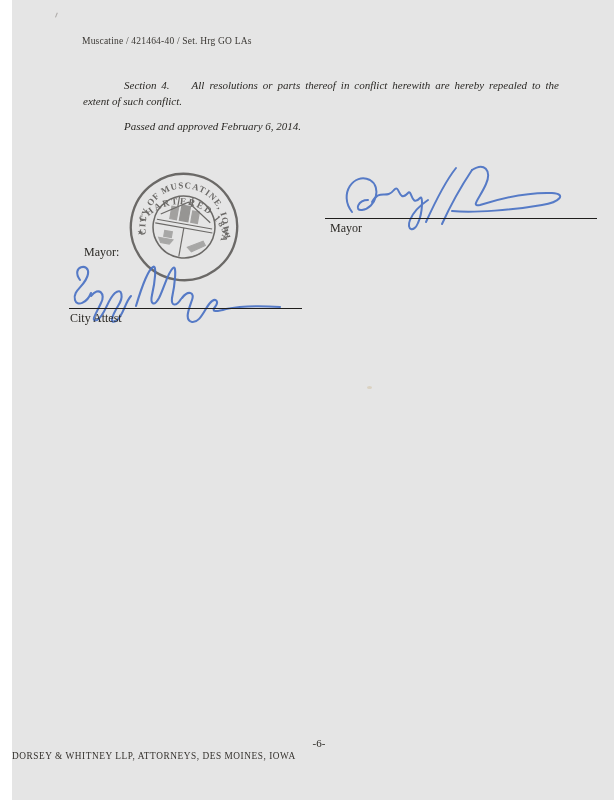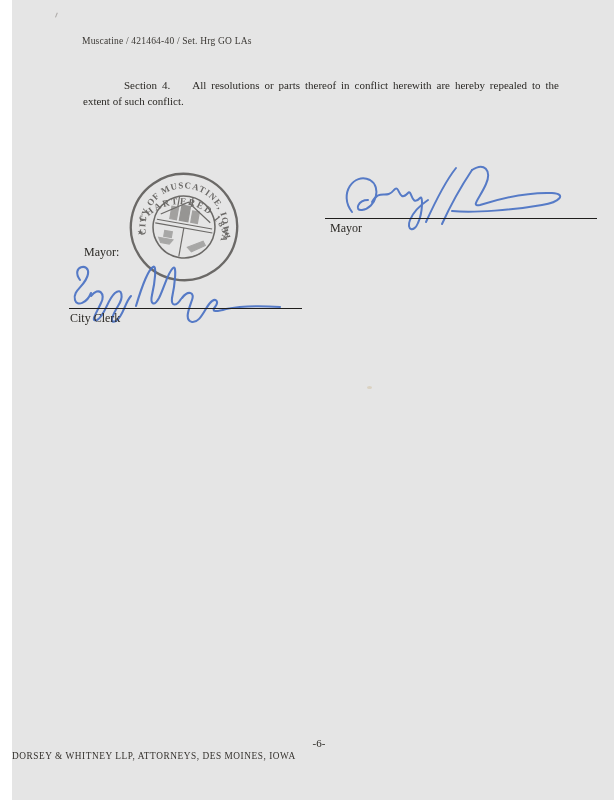--- a/index.html
+++ b/index.html
@@ -4,21 +4,21 @@
 <style>
   html,body{margin:0;padding:0;background:#ffffff;}
   .page{
     position:relative;width:614px;height:800px;background:#e5e5e5;
     font-family:"Liberation Serif",serif;color:#2e2c29;overflow:hidden;margin-left:12px;
   }
   .header-ref{
     position:absolute;left:70px;top:36px;font-size:9.5px;color:#3a3733;
     letter-spacing:.2px;
   }
-  .body-text{position:absolute;left:71px;top:77px;width:476px;}
+  .body-text{position:absolute;left:71px;top:77px;width:476px;font-style:italic;}
   .body-text p{
     margin:0 0 9px 0;font-size:11px;line-height:16px;text-align:justify;
     text-indent:41px;color:#2b2925;
   }
   .body-text p.para-2{margin-bottom:5px;}
   .tab{display:inline-block;width:22px;}
   .passed{text-align:left;}
   .label{position:absolute;font-size:12px;color:#2b2925;}
   .attest{left:72px;top:245px;}
   .mayor-label{left:318px;top:221px;}
@@ -48,20 +48,21 @@
 
 <div class="page">
 
   <div class="speck speck-1"></div>
   <div class="speck speck-2"></div>
 
   <div class="header-ref">Muscatine / 421464-40 / Set. Hrg GO LAs</div>
 
   <div class="body-text">
     <p class="para-1"><span>Section 4.</span><span class="tab"></span><span>All resolutions or parts thereof in conflict herewith are hereby repealed to the extent of such conflict.</span></p>
+    <p class="passed">Passed and approved February 6, 2014.</p>
   </div>
 
   <svg class="seal" viewBox="0 0 120 120">
     <g transform="rotate(10 60 60)" opacity="0.82">
       <circle cx="60" cy="60" r="55" fill="none" stroke="#514f4c" stroke-width="2.4"></circle>
       <circle cx="60" cy="60" r="32" fill="none" stroke="#514f4c" stroke-width="1.6"></circle>
       <defs>
         <path id="arcTop" d="M 25.4 80 A 40 40 0 1 1 99.4 67" fill="none"></path>
         <path id="arcBottom" d="M 13.6 72.4 A 48 48 0 0 1 106.4 72.4" fill="none"></path>
       </defs>
@@ -107,18 +108,18 @@
 
   <svg class="sig clerk-sig" viewBox="0 0 250 70">
     <g fill="none" stroke="#4a72c4" stroke-width="2.1" stroke-linecap="round" opacity=".92">
       <path d="M20 18 C 10 4, 30 0, 28 12 C 26 24, 12 28, 15 38 C 17 45, 27 41, 31 31"></path>
       <path d="M31 34 C 39 24, 46 32, 41 41 C 36 52, 30 60, 37 58 C 45 54, 47 38, 55 31 C 62 25, 64 35, 58 44 C 52 54, 49 62, 56 59 C 63 55, 65 40, 71 34"></path>
       <path d="M76 44 C 82 24, 88 8, 93 5 C 97 2, 95 20, 92 33 C 90 42, 94 45, 99 36 C 104 26, 108 10, 113 6 C 117 2, 115 22, 112 36 C 111 44, 116 45, 121 37"></path>
       <path d="M122 36 C 128 28, 135 30, 132 38 C 129 47, 124 58, 132 60 C 140 61, 144 48, 150 41 C 155 35, 160 39, 155 45 C 151 50, 156 50, 166 47 C 185 43, 205 44, 220 45"></path>
     </g>
   </svg>
   <div class="sig-line clerk-line"></div>
-  <div class="label clerk-label">City Clerk</div>
+  <div class="label clerk-label">City Attest</div>
 
   <div class="footer-pagenum">-6-</div>
   <div class="footer-firm">DORSEY &amp; WHITNEY LLP, ATTORNEYS, DES MOINES, IOWA</div>
 
 </div>
 
 </body></html>

